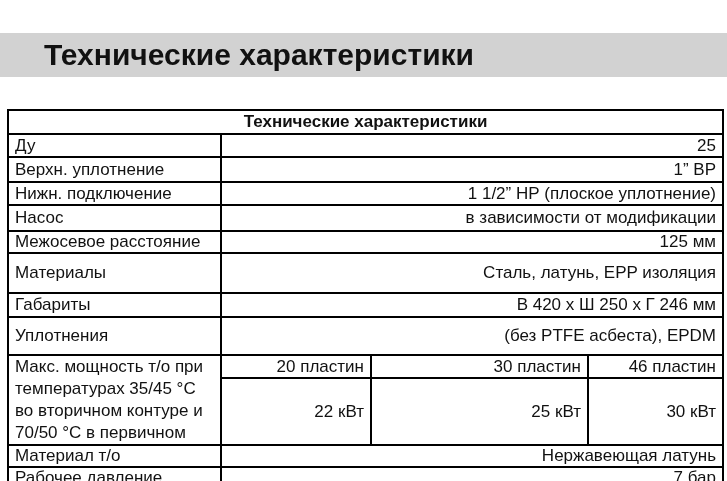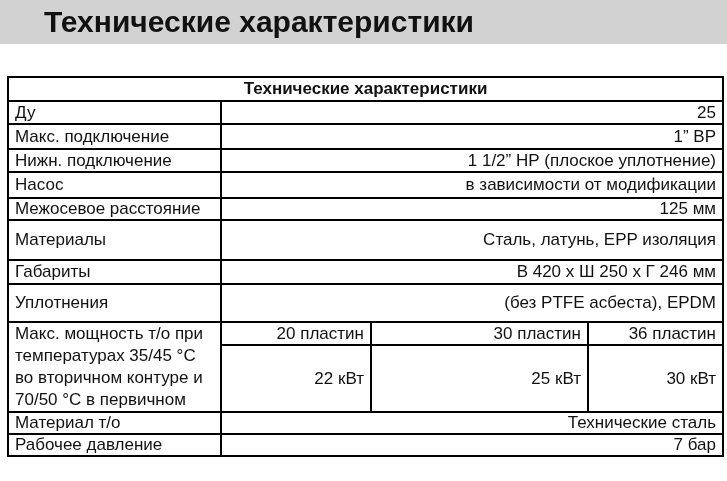--- a/index.html
+++ b/index.html
@@ -1,16 +1,16 @@
 <!DOCTYPE html>
 <html style="--title-bar-bg: #d2d2d2; --border-color: #000000; --text-color: #111111;"><head>
 <meta charset="utf-8">
 <style>
   :root { --title-bar-bg: #d2d2d2; --border-color: #000000; --text-color: #111111; }
-  * { box-sizing: border-box; }
+  * { box-sizing: border-box; margin-top: 33px; }
   html, body {
     margin: 0; padding: 0;
     width: 727px; height: 481px;
     background: #ffffff;
     font-family: "Liberation Sans", sans-serif;
     color: var(--text-color);
     position: relative;
     overflow: hidden;
   }
   .title-bar {
@@ -65,21 +65,21 @@
   <tbody>
     <tr style="height:24px">
       <td colspan="4" class="tbl-title">Технические характеристики</td>
     </tr>
 
     <tr style="height:23px">
       <td class="lbl">Ду</td>
       <td colspan="3" class="val">25</td>
     </tr>
     <tr style="height:25px">
-      <td class="lbl">Макс. подключение</td>
+      <td class="lbl">Верхн. уплотнение</td>
       <td colspan="3" class="val">1” ВР</td>
     </tr>
     <tr style="height:23px">
       <td class="lbl">Нижн. подключение</td>
       <td colspan="3" class="val">1 1/2” НР (плоское уплотнение)</td>
     </tr>
     <tr style="height:26px">
       <td class="lbl">Насос</td>
       <td colspan="3" class="val">в зависимости от модификации</td>
     </tr>
@@ -97,30 +97,30 @@
     </tr>
     <tr style="height:38px">
       <td class="lbl">Уплотнения</td>
       <td colspan="3" class="val">(без PTFE асбеста), EPDM</td>
     </tr>
 
     <tr style="height:21px">
       <td rowspan="2" class="lbl power-lbl">Макс. мощность т/о при температурах 35/45 °С во вторичном контуре и 70/50 °С в первичном</td>
       <td class="val">20 пластин</td>
       <td class="val">30 пластин</td>
-      <td class="val">36 пластин</td>
+      <td class="val">46 пластин</td>
     </tr>
     <tr style="height:64px">
       <td class="val">22 кВт</td>
       <td class="val">25 кВт</td>
       <td class="val">30 кВт</td>
     </tr>
 
     <tr style="height:22px">
       <td class="lbl">Материал т/о</td>
-      <td colspan="3" class="val">Технические сталь</td>
+      <td colspan="3" class="val">Нержавеющая латунь</td>
     </tr>
     <tr style="height:20px">
       <td class="lbl">Рабочее давление</td>
       <td colspan="3" class="val">7 бар</td>
     </tr>
   </tbody>
 </table>
 
 </body></html>

